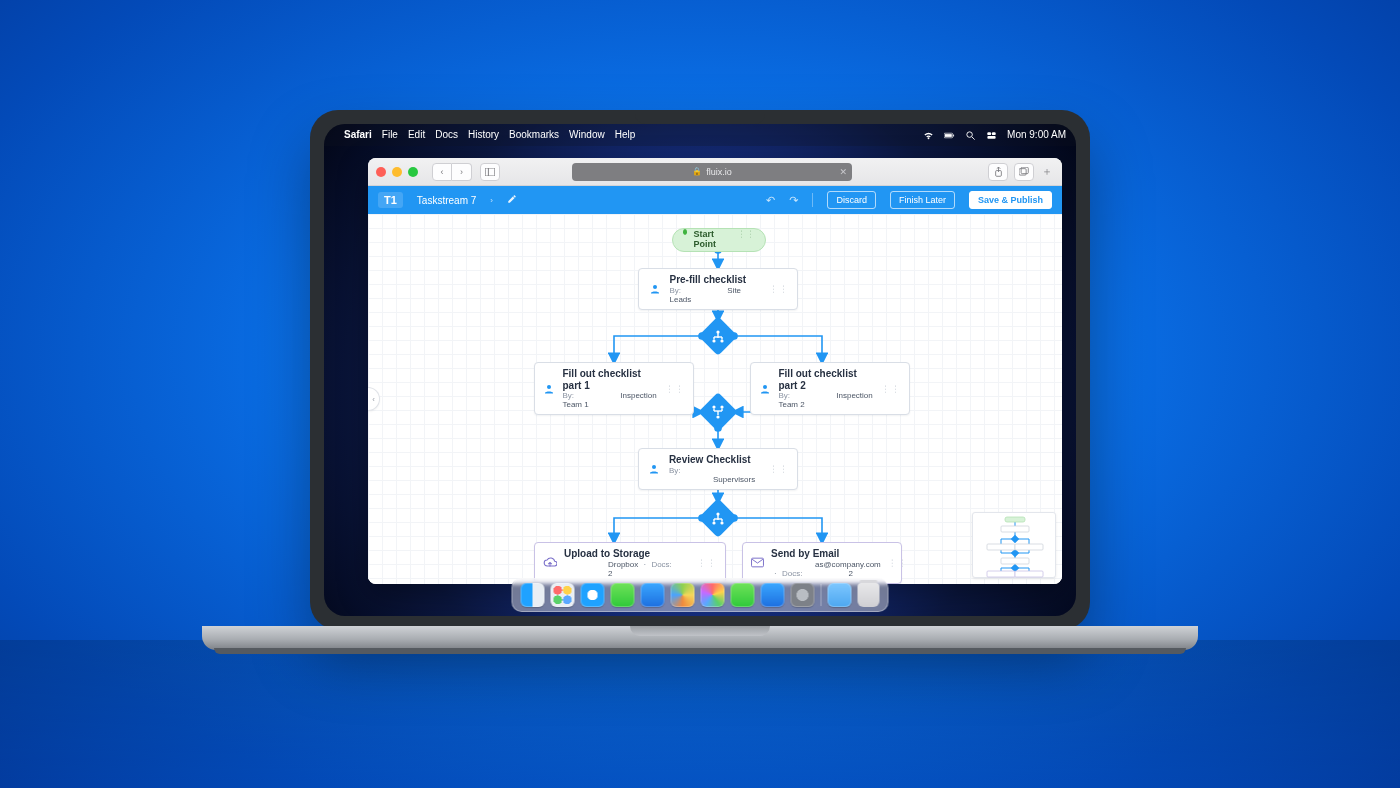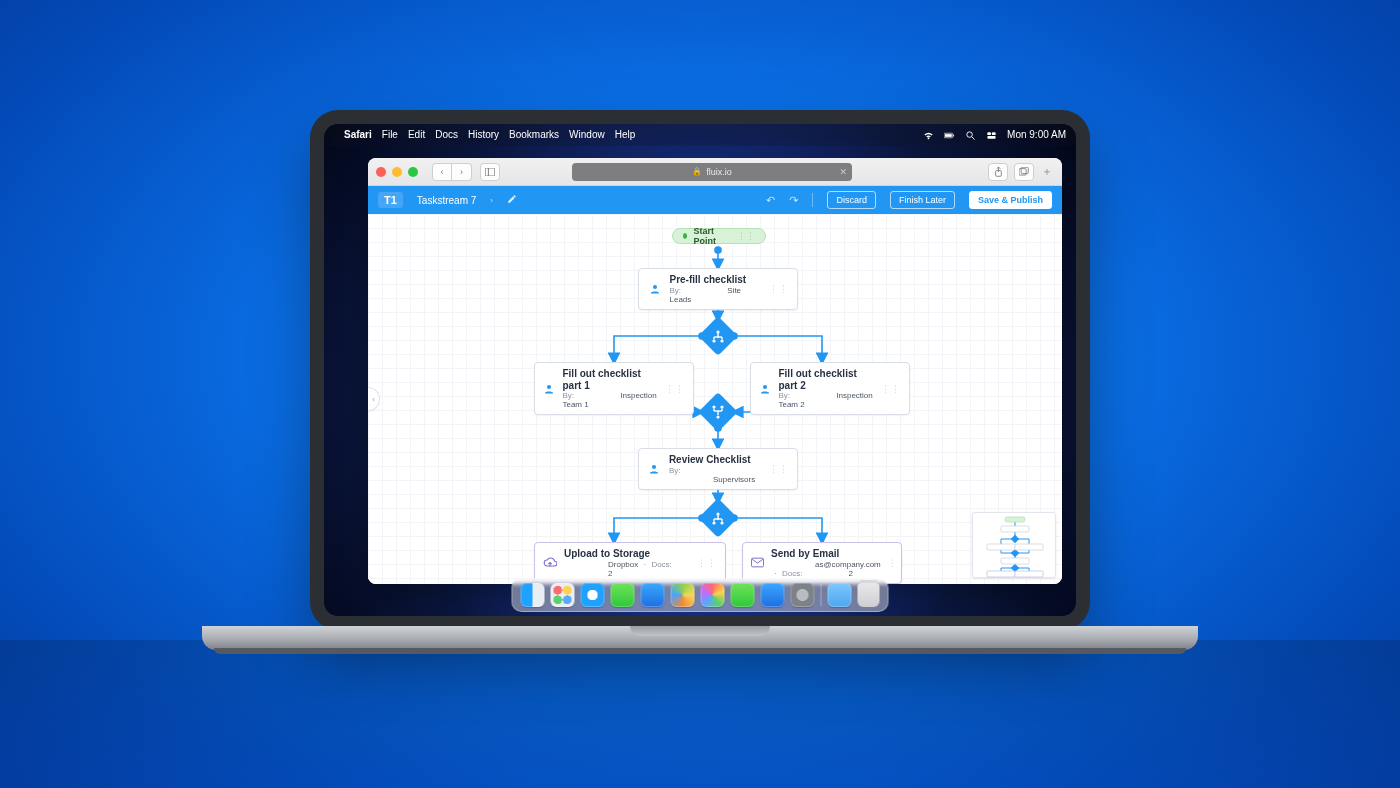--- a/index.html
+++ b/index.html
@@ -22,21 +22,21 @@
     background: #2b2f33; border-radius: 28px; padding: 14px;
     box-shadow: 0 30px 60px rgba(0,0,0,0.35);
   }
   .notch {
     position: absolute; left: 50%; top: 0; transform: translateX(-50%);
     width: 130px; height: 14px; background: #2b2f33; border-radius: 0 0 10px 10px;
     z-index: 50;
   }
   .screen {
     position: absolute; left: 14px; top: 14px; right: 14px; bottom: 14px;
-    border-radius: 14px; overflow: hidden;
+    border-radius: 21px; overflow: hidden;
     background: radial-gradient(circle at 50% 55%, #2a5cff 0%, #0b1740 70%, #020617 100%);
   }
   
   .menubar {
     position: absolute; left: 0; right: 0; top: 0; height: 22px;
     background: rgba(15,20,30,0.25);
     display: flex; align-items: center; justify-content: space-between;
     color: #fff; font-size: 10px; padding: 0 10px;
   }
   .menubar-left, .menubar-right { display: flex; align-items: center; gap: 10px; }
@@ -133,21 +133,21 @@
   }
   .node.purple .ico { color:#7a6fc9; }
   .node .txt { display:flex; flex-direction:column; line-height:1.15; }
   .node .txt .t1 { font-size:10px; font-weight:600; color:#273142; }
   .node .txt .t2 { font-size:8px; color:#8a93a2; }
   .node .txt .t2 b { color:#4c5666; font-weight:500;margin-left:44px; }
   .node .grip { margin-left:auto; color:#cfd4dc; font-size:9px; letter-spacing:1px; }
 
   .start-node {
     position:absolute; background:#d7f2d7; border:1px solid #b5e2b5;
-    border-radius:14px; height:16px; display:flex; align-items:center;
+    border-radius:14px; height:24px; display:flex; 
     padding:0 10px; gap:6px;
   }
   .start-node .dot { width:6px; height:6px; border-radius:50%; background:#3fb33f; }
   .start-node .lbl { font-size:9px; font-weight:600; color:#2a5a2a; }
   .start-node .grip { color:#a8cea8; font-size:9px; padding-left:4px; }
 
   
   .minimap {
     position:absolute; right:6px; bottom:6px; width:84px; height:66px;
     background:#fff; border:1px solid #e3e6ec; border-radius:3px;

